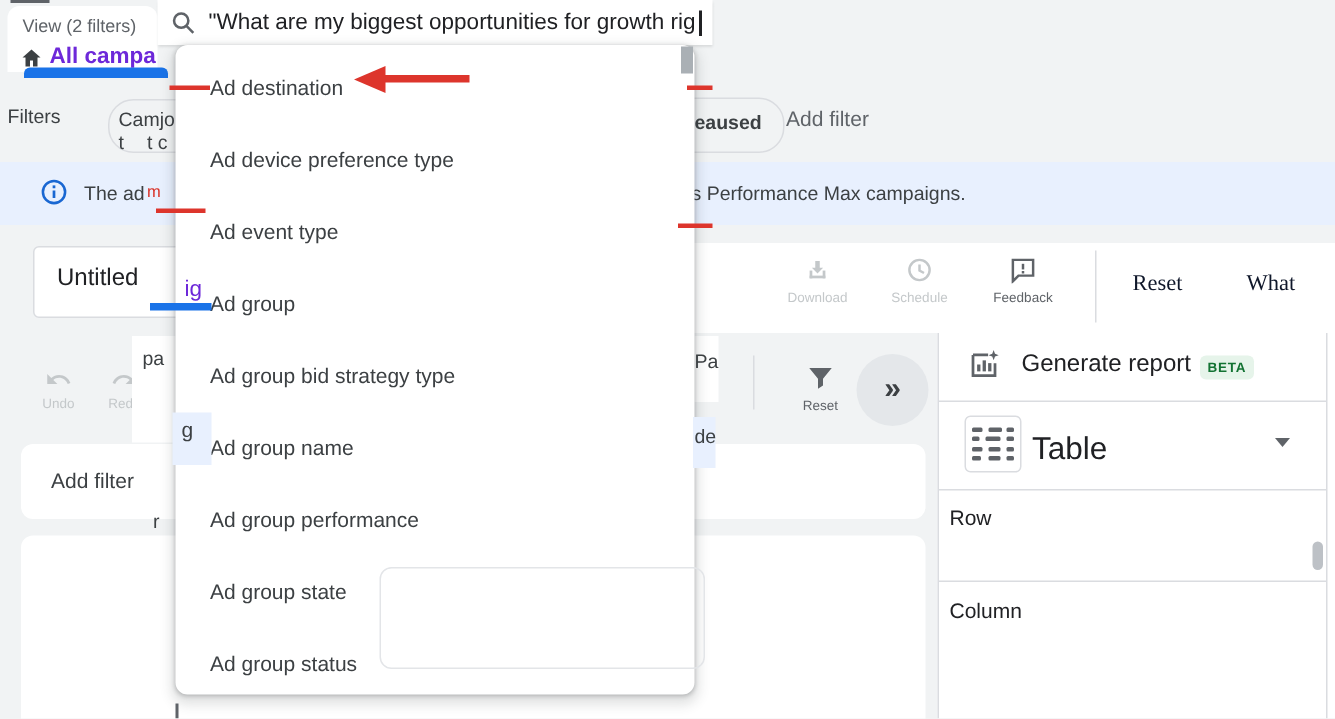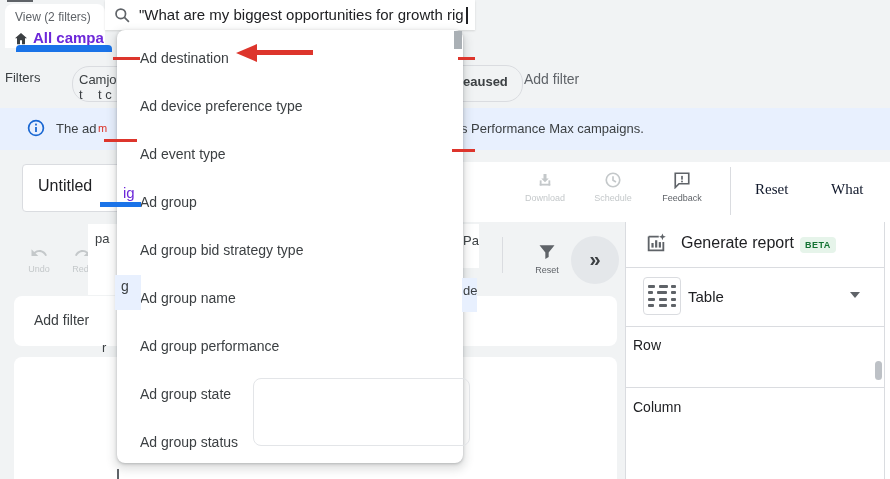--- a/index.html
+++ b/index.html
@@ -213,21 +213,21 @@
       <i style="width:7px"></i>
       <i style="width:8px"></i>
       <i style="width:5px"></i>
     </div>
   <div class="ti-row">
       <i style="width:6px"></i>
       <i style="width:8px"></i>
       <i style="width:5px"></i>
     </div>
 </div>
-<div class="abs" style="left:688px;top:288px;font-size:15px;font-weight:500;color:#202124;z-index:9;">Table</div>
+<div class="abs" style="left:688px;top:288px;font-size:21px;font-weight:500;color:#202124;z-index:9;">Table</div>
 <div class="abs caret"></div>
 <div class="abs divider-h rp-div" style="top:326px;"></div>
 <div class="abs rp-label" style="top:337px;">Row</div>
 <div class="abs divider-h rp-div" style="top:387px;"></div>
 <div class="abs rp-label" style="top:399px;">Column</div>
 <div class="abs rp-scroll"></div>
 <div class="abs rp-edge"></div>
 
 <div class="abs searchbar"></div>
 <svg class="abs" style="left:114px;top:7px;z-index:21;" width="17" height="17" viewBox="0 0 20 20">

